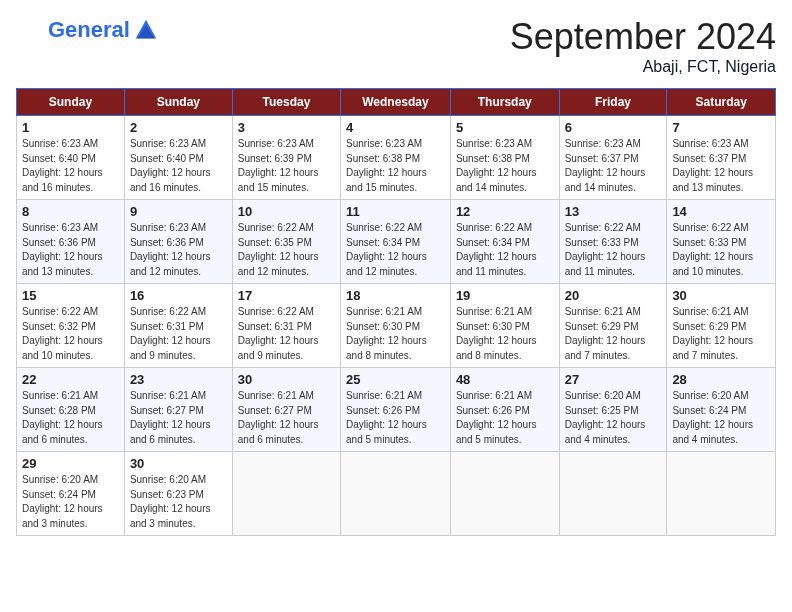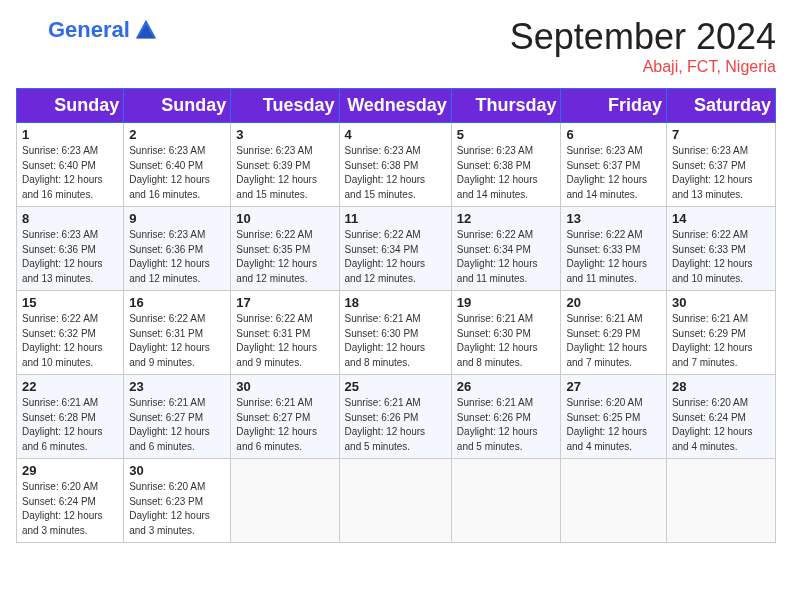--- a/index.html
+++ b/index.html
@@ -38,34 +38,34 @@
     .title-area {
       text-align: right;
     }
     .month-title {
       font-size: 36px;
       font-weight: normal;
       color: #222;
     }
     .location-title {
       font-size: 16px;
-      color: #ef4444;
+      color: #0f172a;
     }
     .calendar-table {
       width: 100%;
       border-collapse: collapse;
       font-size: 10.5px;
     }
     .calendar-table th {
-      background: #6d28d9;
+      background: #7f1d1d;
       color: #fff;
       padding: 6px 4px;
-      font-size: 18px;
+      font-size: 12px;
       font-weight: bold;
-      text-align: right;
+      text-align: center;
       border: 1px solid #2e6be6;
     }
     .calendar-table td {
       border: 1px solid #ccc;
       vertical-align: top;
       padding: 4px 5px;
       width: 113px;
       height: 75px;
       color: #333;
       background: #fff;
@@ -226,21 +226,21 @@
         </td>
         <td>
           <span class="day-num">30</span>
           <div class="day-info">Sunrise: 6:21 AM<br>Sunset: 6:27 PM<br>Daylight: 12 hours<br>and 6 minutes.</div>
         </td>
         <td>
           <span class="day-num">25</span>
           <div class="day-info">Sunrise: 6:21 AM<br>Sunset: 6:26 PM<br>Daylight: 12 hours<br>and 5 minutes.</div>
         </td>
         <td>
-          <span class="day-num">26</span>
+          <span class="day-num">48</span>
           <div class="day-info">Sunrise: 6:21 AM<br>Sunset: 6:26 PM<br>Daylight: 12 hours<br>and 5 minutes.</div>
         </td>
         <td>
           <span class="day-num">27</span>
           <div class="day-info">Sunrise: 6:20 AM<br>Sunset: 6:25 PM<br>Daylight: 12 hours<br>and 4 minutes.</div>
         </td>
         <td>
           <span class="day-num">28</span>
           <div class="day-info">Sunrise: 6:20 AM<br>Sunset: 6:24 PM<br>Daylight: 12 hours<br>and 4 minutes.</div>
         </td>

